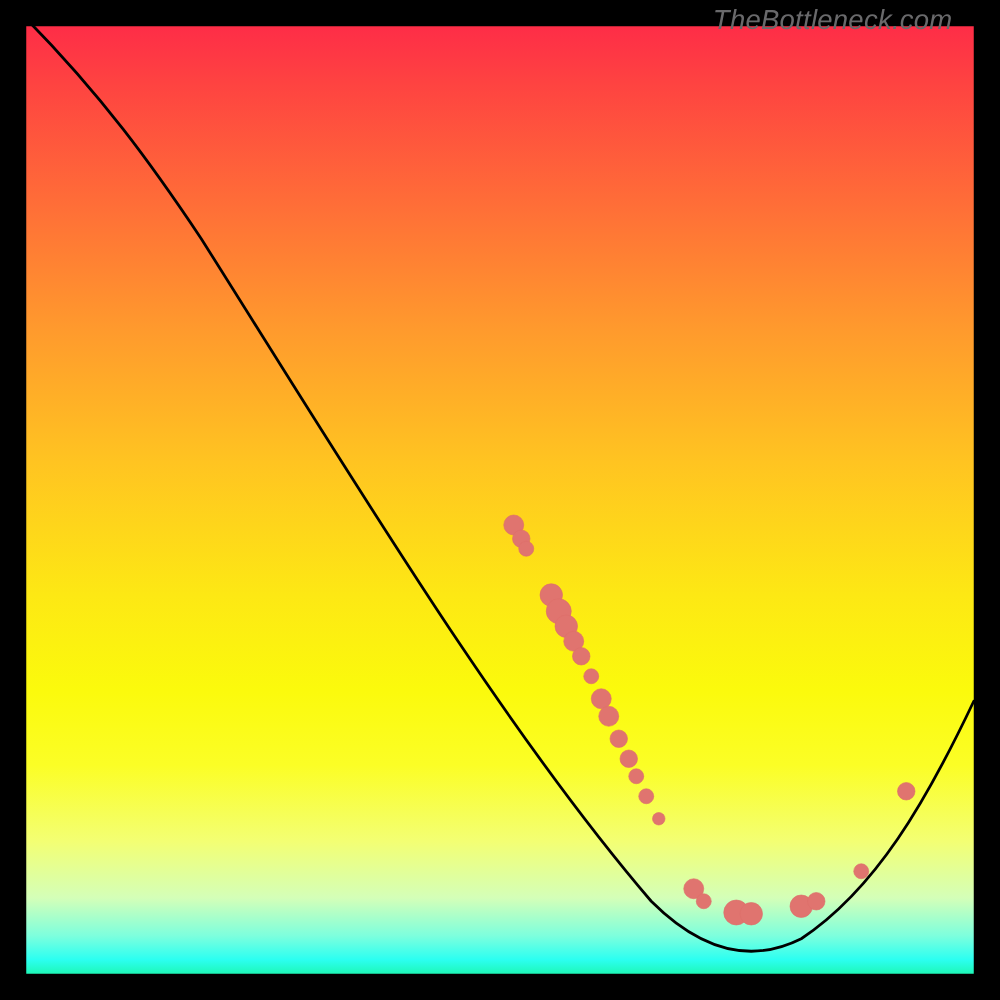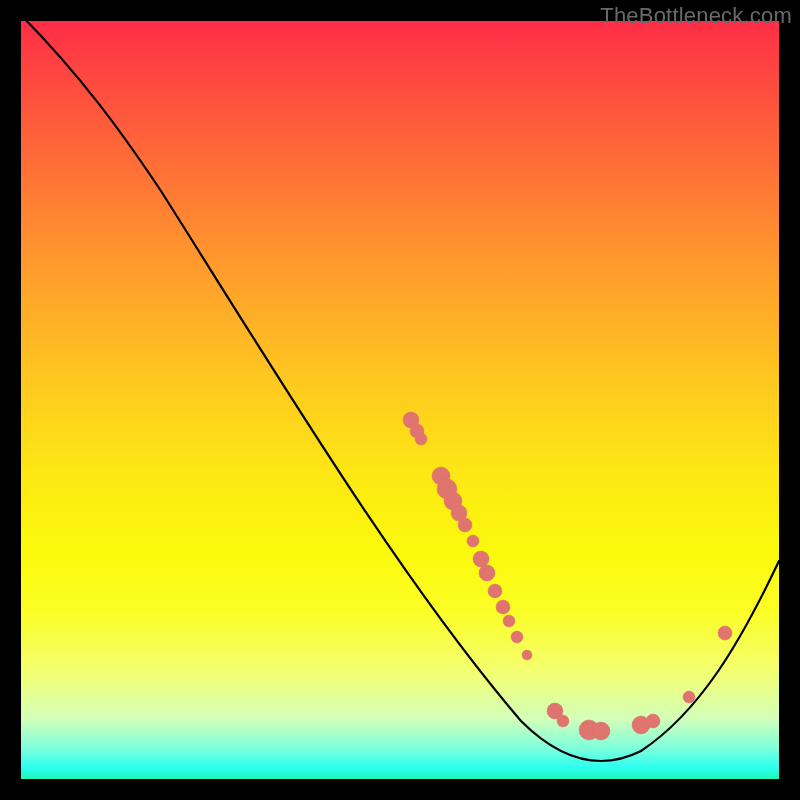--- a/index.html
+++ b/index.html
@@ -29,25 +29,26 @@
       #f3ff73 86%,
       #d4ffb8 92%,
       #7dffdd 96%,
       #2cfff1 98.5%,
       #1ef8b8 100%
     );
   }
   .watermark {
     position: absolute;
     top: 3px;
-    right: 8px;
+    right: 38px;
     color: #69696b;
     font-size: 22px;
     font-weight: 500;
     letter-spacing: 0.2px;
+    font-style: italic;
   }
   svg.curve {
     position: absolute;
     left: 0;
     top: 0;
     width: 758px;
     height: 758px;
     overflow: visible;
   }
   .curve-path {

